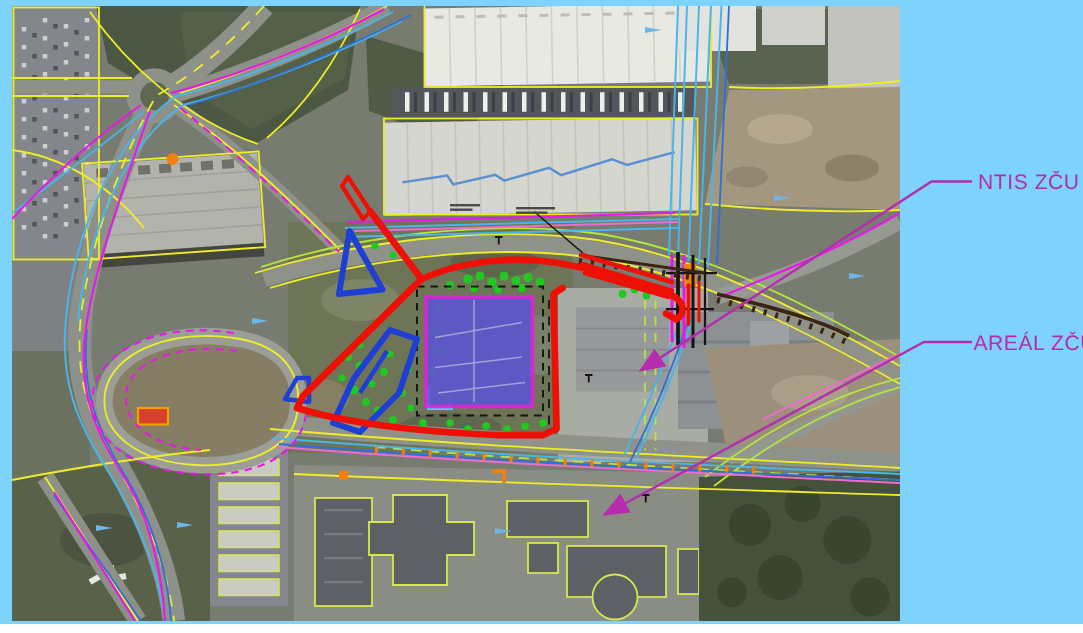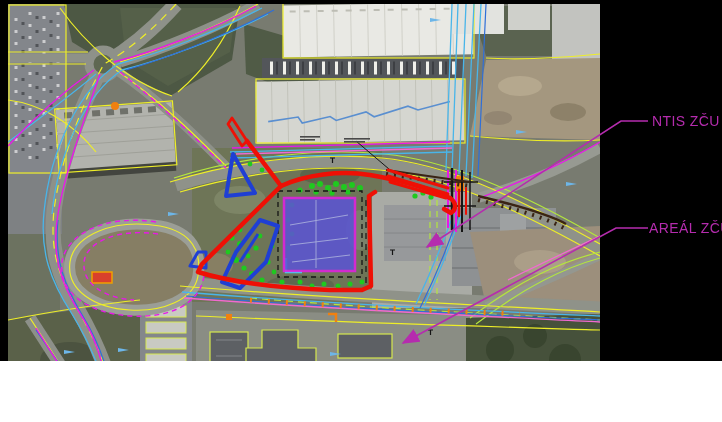--- a/index.html
+++ b/index.html
@@ -1,16 +1,16 @@
 <!DOCTYPE html>
 <html><head>
 <meta charset="utf-8">
 <style>
   html,body{margin:0;padding:0;background:#fff;}
-  #page{position:relative;width:722px;height:361px;background:#000000;overflow:hidden;
+  #page{position:relative;width:722px;height:416px;background:#7dd3fc;overflow:hidden;
         font-family:"Liberation Sans",sans-serif;}
   #map-svg{position:absolute;left:0;top:0;}
   .map-label{position:absolute;font-size:14px;letter-spacing:.4px;white-space:nowrap;
              font-family:"Liberation Sans",sans-serif;}
   #label-ntis{left:652px;top:113px;}
   #label-areal{left:649px;top:220px;}
 </style>
 </head>
 <body>
 

